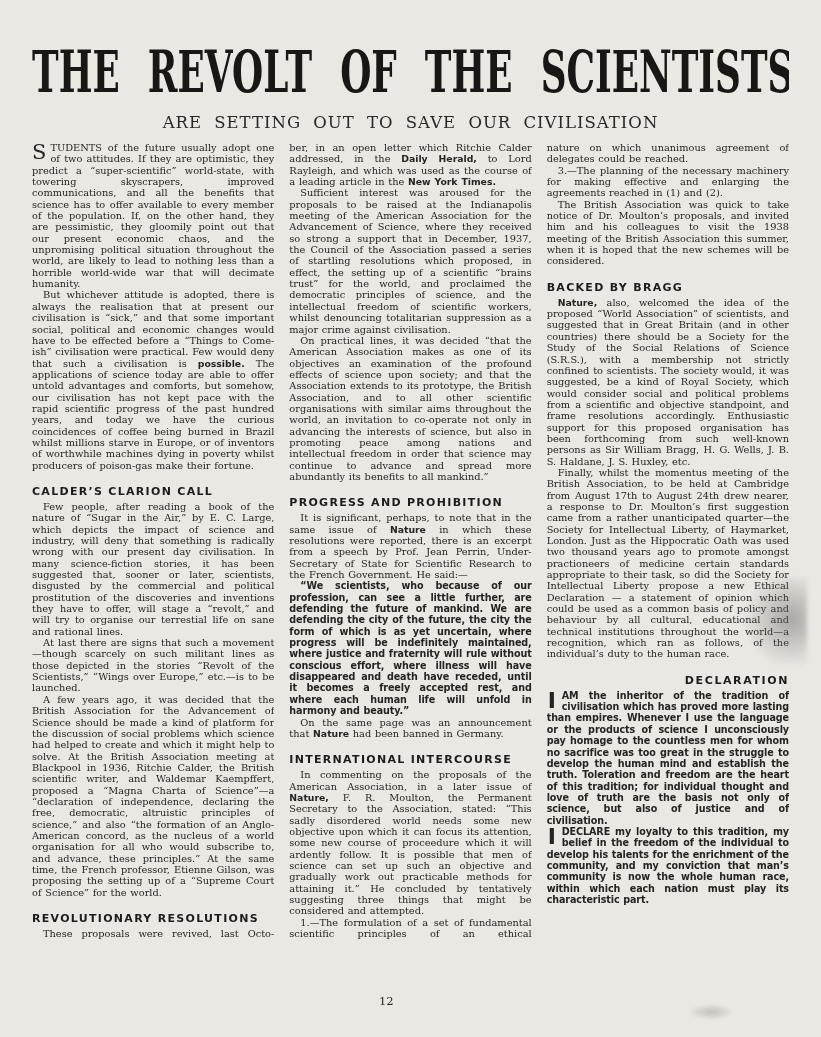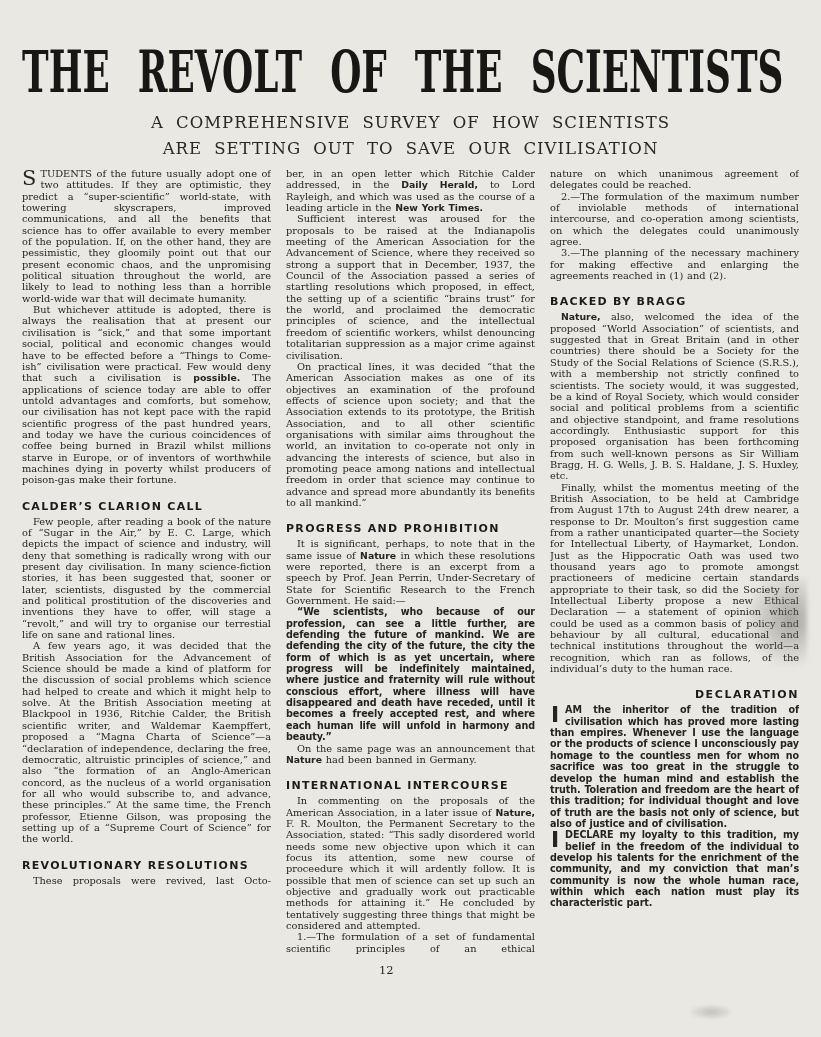--- a/index.html
+++ b/index.html
@@ -1,18 +1,18 @@
 <!DOCTYPE html>
 <html><head>
 <meta charset="utf-8">
 <style>
   html,body{margin:0;padding:0;background:#777;}
   .page{position:relative;width:821px;height:1037px;background:#eae8e3;overflow:hidden;
         color:#262420;font-family:"DejaVu Serif",serif;}
-  .inner{padding:0 22px;}
+  .inner{padding:0 32px;}
   .title-wrap{overflow:hidden;height:58px;margin-top:44px;}
   h1.title{margin:0;width:1234px;transform:scaleX(0.617);transform-origin:0 0;
         font-family:"DejaVu Serif",serif;font-weight:bold;font-size:58px;line-height:56px;
         color:#181715;text-align:justify;text-align-last:justify;white-space:nowrap;}
   .subtitle{margin-top:8px;text-align:center;font-size:16.5px;line-height:26px;
         letter-spacing:1px;word-spacing:6px;color:#2a2825;}
   .columns{display:flex;gap:15px;margin-top:6px;height:836px;overflow:hidden;}
   .col{flex:1;min-width:0;overflow:hidden;}
   .col p{margin:0;font-size:9.8px;line-height:11.35px;text-align:justify;text-indent:11px;
         word-spacing:0.6px;}
@@ -20,66 +20,66 @@
   .col p.fragment{text-align-last:justify;}
   .col p.boldsans{font-family:"DejaVu Sans",sans-serif;font-weight:bold;font-size:9.6px;
         letter-spacing:-0.1px;word-spacing:0.4px;}
   .col p b{font-family:"DejaVu Sans",sans-serif;font-weight:bold;font-size:9.3px;margin-top:38px;}
   .col h3{margin:15px 0 3px 0;font-family:"DejaVu Sans",sans-serif;font-weight:bold;
         font-size:11px;line-height:12px;letter-spacing:1.3px;color:#1d1c1a;}
   .col h3.center{text-align:right;letter-spacing:1.6px;}
   .dropcap{float:left;font-size:21px;line-height:19px;padding:1px 4px 0 0;font-weight:normal;}
   .dc-bold{font-family:"DejaVu Sans",sans-serif;font-weight:bold;font-size:22px;
         line-height:20px;padding:1px 6px 0 1px;}
-  .page-number{position:absolute;left:379px;top:963px;font-size:11.5px;color:#2a2825;}
+  .page-number{position:absolute;left:379px;top:994px;font-size:11.5px;color:#2a2825;}
   .scan-blob1{position:absolute;right:14px;top:578px;width:66px;height:92px;pointer-events:none;
         background:radial-gradient(ellipse at 75% 45%,rgba(105,103,99,0.5),rgba(105,103,99,0) 68%);
         filter:blur(2px);}
   .scan-blob2{position:absolute;left:688px;top:1004px;width:46px;height:16px;pointer-events:none;
         background:radial-gradient(ellipse,rgba(120,118,114,0.35),rgba(120,118,114,0) 70%);
         filter:blur(1px);}
 </style>
 </head>
 <body>
 
 <div class="page">
   <div class="inner">
     <div class="title-wrap">
       <h1 class="title">THE REVOLT OF THE SCIENTISTS</h1>
     </div>
     <div class="subtitle">
-      <div>A COMPREHENSIVE SURVEY OF HOW SCIENTISTS</div>
       <div>ARE SETTING OUT TO SAVE OUR CIVILISATION</div>
     </div>
     <div class="columns" id="columns">
         <div class="col">
           <p class="noindent"><span class="dropcap">S</span><span>TUDENTS of the future usually adopt one of two attitudes. If they are optimistic, they predict a “super-scientific” world-state, with towering skyscrapers, improved communications, and all the benefits that science has to offer available to every member of the population. If, on the other hand, they are pessimistic, they gloomily point out that our present economic chaos, and the unpromising political situation throughout the world, are likely to lead to nothing less than a horrible world-wide war that will decimate humanity.</span></p>
           <p><span>But whichever attitude is adopted, there is always the realisation that at present our civilisation is “sick,” and that some important social, political and economic changes would have to be effected before a “Things to Come-ish” civilisation were practical. Few would deny that such a civilisation is </span><b>possible.</b><span> The applications of science today are able to offer untold advantages and comforts, but somehow, our civilisation has not kept pace with the rapid scientific progress of the past hundred years, and today we have the curious coincidences of coffee being burned in Brazil whilst millions starve in Europe, or of inventors of worthwhile machines dying in poverty whilst producers of poison-gas make their fortune.</span></p>
           <h3>CALDER’S CLARION CALL</h3>
           <p><span>Few people, after reading a book of the nature of “Sugar in the Air,” by E. C. Large, which depicts the impact of science and industry, will deny that something is radically wrong with our present day civilisation. In many science-fiction stories, it has been suggested that, sooner or later, scientists, disgusted by the commercial and political prostitution of the discoveries and inventions they have to offer, will stage a “revolt,” and will try to organise our terrestial life on sane and rational lines.</span></p>
+          <p><span>At last there are signs that such a movement—though scarcely on such militant lines as those depicted in the stories “Revolt of the Scientists,” “Wings over Europe,” etc.—is to be launched.</span></p>
           <p><span>A few years ago, it was decided that the British Association for the Advancement of Science should be made a kind of platform for the discussion of social problems which science had helped to create and which it might help to solve. At the British Association meeting at Blackpool in 1936, Ritchie Calder, the British scientific writer, and Waldemar Kaempffert, proposed a “Magna Charta of Science”—a “declaration of independence, declaring the free, democratic, altruistic principles of science,” and also “the formation of an Anglo-American concord, as the nucleus of a world organisation for all who would subscribe to, and advance, these principles.” At the same time, the French professor, Etienne Gilson, was proposing the setting up of a “Supreme Court of Science” for the world.</span></p>
           <h3>REVOLUTIONARY RESOLUTIONS</h3>
           <p class="fragment"><span>These proposals were revived, last Octo-</span></p>
         </div>
         <div class="col">
           <p class="noindent"><span>ber, in an open letter which Ritchie Calder addressed, in the </span><b>Daily Herald,</b><span> to Lord Rayleigh, and which was used as the course of a leading article in the </span><b>New York Times.</b></p>
           <p><span>Sufficient interest was aroused for the proposals to be raised at the Indianapolis meeting of the American Association for the Advancement of Science, where they received so strong a support that in December, 1937, the Council of the Association passed a series of startling resolutions which proposed, in effect, the setting up of a scientific “brains trust” for the world, and proclaimed the democratic principles of science, and the intellectual freedom of scientific workers, whilst denouncing totalitarian suppression as a major crime against civilisation.</span></p>
           <p><span>On practical lines, it was decided “that the American Association makes as one of its objectives an examination of the profound effects of science upon society; and that the Association extends to its prototype, the British Association, and to all other scientific organisations with similar aims throughout the world, an invitation to co-operate not only in advancing the interests of science, but also in promoting peace among nations and intellectual freedom in order that science may continue to advance and spread more abundantly its benefits to all mankind.”</span></p>
           <h3>PROGRESS AND PROHIBITION</h3>
           <p><span>It is significant, perhaps, to note that in the same issue of </span><b>Nature</b><span> in which these resolutions were reported, there is an excerpt from a speech by Prof. Jean Perrin, Under-Secretary of State for Scientific Research to the French Government. He said:—</span></p>
           <p class="boldsans"><span>“We scientists, who because of our profession, can see a little further, are defending the future of mankind. We are defending the city of the future, the city the form of which is as yet uncertain, where progress will be indefinitely maintained, where justice and fraternity will rule without conscious effort, where illness will have disappeared and death have receded, until it becomes a freely accepted rest, and where each human life will unfold in harmony and beauty.”</span></p>
           <p><span>On the same page was an announcement that </span><b>Nature</b><span> had been banned in Germany.</span></p>
           <h3>INTERNATIONAL INTERCOURSE</h3>
           <p><span>In commenting on the proposals of the American Association, in a later issue of </span><b>Nature,</b><span> F. R. Moulton, the Permanent Secretary to the Association, stated: “This sadly disordered world needs some new objective upon which it can focus its attention, some new course of proceedure which it will ardently follow. It is possible that men of science can set up such an objective and gradually work out practicable methods for attaining it.” He concluded by tentatively suggesting three things that might be considered and attempted.</span></p>
           <p class="fragment"><span>1.—The formulation of a set of fundamental scientific principles of an ethical</span></p>
         </div>
         <div class="col">
           <p class="noindent"><span>nature on which unanimous agreement of delegates could be reached.</span></p>
-          <p><span>2.—The formulation of the maximum number of inviolable methods of international intercourse, and co-operation among scientists, on which the delegates could unanimously agree.</span></p>
           <p><span>3.—The planning of the necessary machinery for making effective and enlarging the agreements reached in (1) and (2).</span></p>
+          <p><span>The British Association was quick to take notice of Dr. Moulton’s proposals, and invited him and his colleagues to visit the 1938 meeting of the British Association this summer, when it is hoped that the new schemes will be considered.</span></p>
           <h3>BACKED BY BRAGG</h3>
           <p><b>Nature,</b><span> also, welcomed the idea of the proposed “World Association” of scientists, and suggested that in Great Britain (and in other countries) there should be a Society for the Study of the Social Relations of Science (S.R.S.), with a membership not strictly confined to scientists. The society would, it was suggested, be a kind of Royal Society, which would consider social and political problems from a scientific and objective standpoint, and frame resolutions accordingly. Enthusiastic support for this proposed organisation has been forthcoming from such well-known persons as Sir William Bragg, H. G. Wells, J. B. S. Haldane, J. S. Huxley, etc.</span></p>
           <p><span>Finally, whilst the momentus meeting of the British Association, to be held at Cambridge from August 17th to August 24th drew nearer, a response to Dr. Moulton’s first suggestion came from a rather unanticipated quarter—the Society for Intellectual Liberty, of Haymarket, London. Just as the Hippocratic Oath was used two thousand years ago to promote amongst practioneers of medicine certain standards appropriate to their task, so did the Society for Intellectual Liberty propose a new Ethical Declaration — a statement of opinion which could be used as a common basis of policy and behaviour by all cultural, educational and technical institutions throughout the world—a recognition, which ran as follows, of the individual’s duty to the human race.</span></p>
           <h3 class="center">DECLARATION</h3>
           <p class="noindent boldsans"><span class="dropcap dc-bold">I</span><span>AM the inheritor of the tradition of civilisation which has proved more lasting than empires. Whenever I use the language or the products of science I unconsciously pay homage to the countless men for whom no sacrifice was too great in the struggle to develop the human mind and establish the truth. Toleration and freedom are the heart of this tradition; for individual thought and love of truth are the basis not only of science, but also of justice and of civilisation.</span></p>
           <p class="noindent boldsans"><span class="dropcap dc-bold">I</span><span>DECLARE my loyalty to this tradition, my belief in the freedom of the individual to develop his talents for the enrichment of the community, and my conviction that man’s community is now the whole human race, within which each nation must play its characteristic part.</span></p>
         </div>
       </div>
   </div>
   <div class="page-number">12</div>

